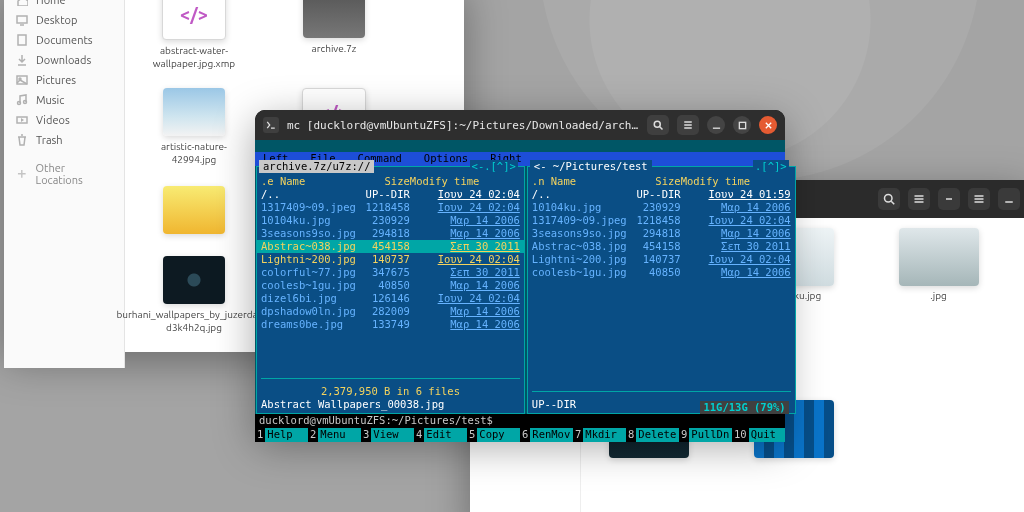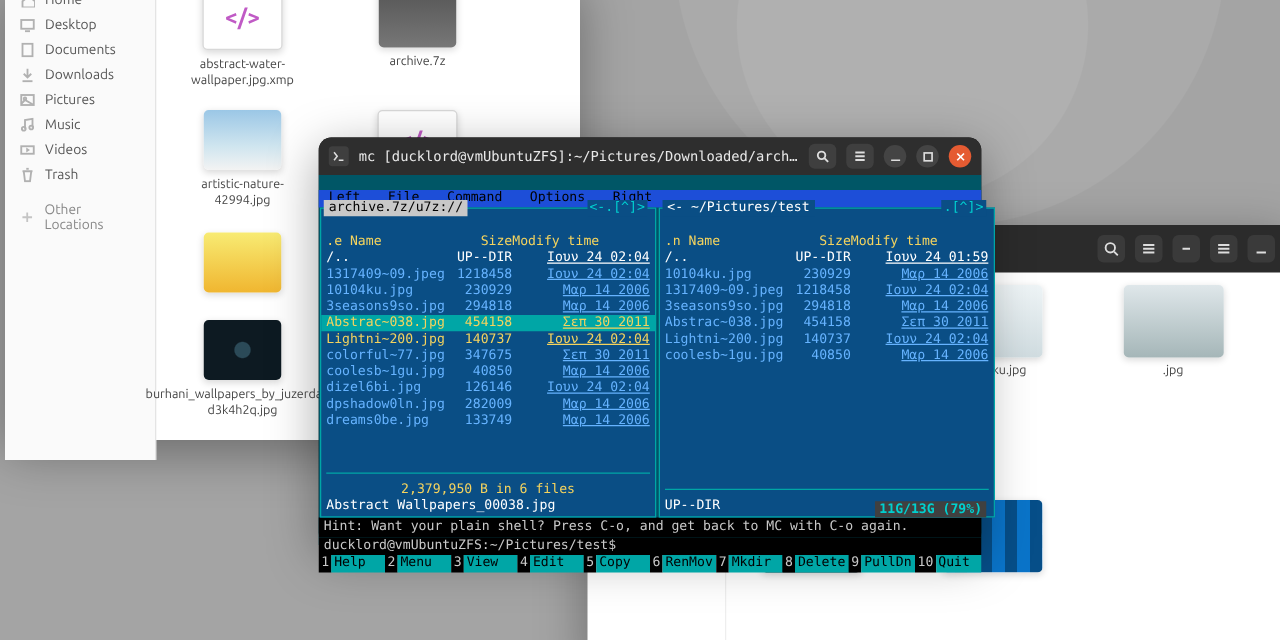--- a/index.html
+++ b/index.html
@@ -50,21 +50,21 @@
   .term .titlebar .sq{width:22px;height:20px;border-radius:5px;background:#3f3f3f;display:flex;align-items:center;justify-content:center;}
   .mc{position:absolute;top:30px;left:0;right:0;bottom:0;background:#005666;font-size:10.5px;line-height:13px;color:#c8c8c8;}
   .mc-menu{background:#1d4ed8;color:#000;padding:0 4px;height:14px;display:flex;gap:14px;margin-top:12px;}
   .mc-menu span{padding:0 4px;}
   .panels{display:flex;height:248px;}
   .panel{flex:1;border:1px solid #00a6a6;margin:0 1px;position:relative;background:#0a4e85;}
   .p-title{position:absolute;top:-7px;left:2px;background:#0a4e85;color:#fff;padding:0 4px;}
   .p-title.inv{background:#c8c8c8;color:#000;}
   .p-up{position:absolute;top:-7px;right:6px;background:#0a4e85;color:#fff;padding:0 2px;}
   .p-up .br{color:#00d0d0;}
-  .phead{display:flex;color:#f4d35e;margin-top:20px;padding:0 4px;}
+  .phead{display:flex;color:#f4d35e;margin-top:8px;padding:0 4px;}
   .phead .c1{flex:1;} .phead .c2{width:54px;text-align:right;} .phead .c3{width:110px;}
   .prow{display:flex;padding:0 4px;color:#66b3ff;}
   .prow .c1{flex:1;white-space:nowrap;overflow:hidden;} .prow .c2{width:54px;text-align:right;color:#66b3ff;} .prow .c3{width:110px;text-align:right;color:#66b3ff;text-decoration:underline;}
   .prow.up .c1{color:#fff;} .prow.up .c2{color:#fff;} .prow.up .c3{color:#fff;}
   .prow.sel{background:#00a6a6;color:#f4d35e;}
   .prow.sel .c1,.prow.sel .c2,.prow.sel .c3{color:#f4d35e;}
   .prow.mark .c1,.prow.mark .c2,.prow.mark .c3{color:#f4d35e;}
   .pfoot{position:absolute;left:4px;right:4px;bottom:2px;border-top:1px solid #00a6a6;padding-top:6px;}
   .pfoot .mini{color:#fff;}
   .pfoot .summary{color:#f4d35e;text-align:center;}
@@ -430,21 +430,20 @@
               <span class="c2">40850</span>
               <span class="c3">Μαρ 14  2006</span>
       </div>
           </div>
         <div class="pfoot">
           <div class="mini">UP--DIR</div>
         </div>
         <span class="disk">11G/13G (79%)</span>
       </div>
     </div>
-    <div class="mc-hint">Hint: Want your plain shell? Press C-o, and get back to MC with C-o again.</div>
     <div class="mc-prompt">ducklord@vmUbuntuZFS:~/Pictures/test$</div>
     <div class="mc-fkeys" id="fkeys">
         <div class="fk">
           <span class="num">1</span>
           <span class="lbl">Help</span>
         </div>
         <div class="fk">
           <span class="num">2</span>
           <span class="lbl">Menu</span>
         </div>

